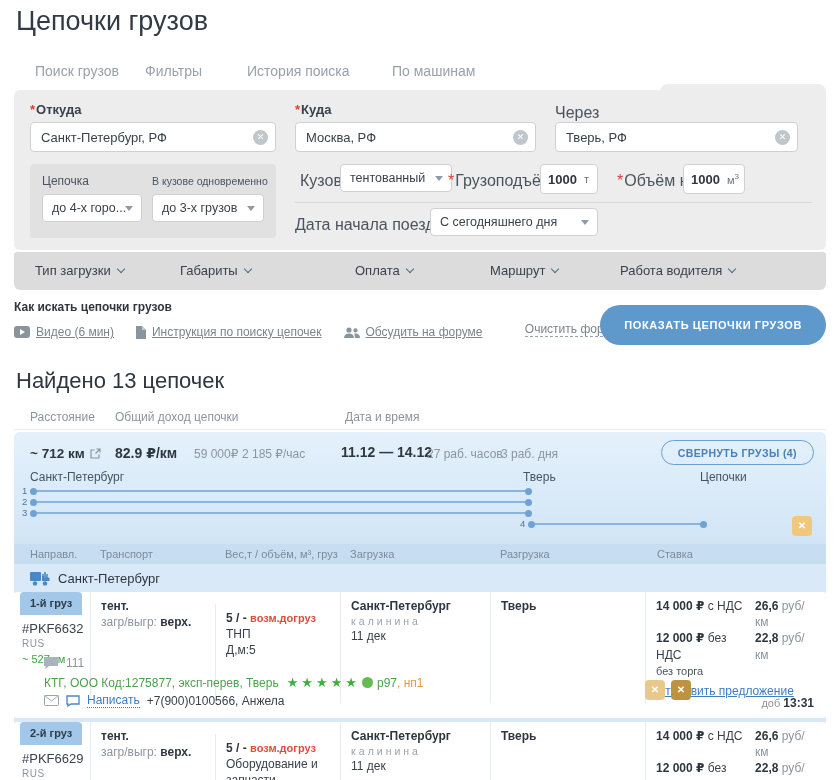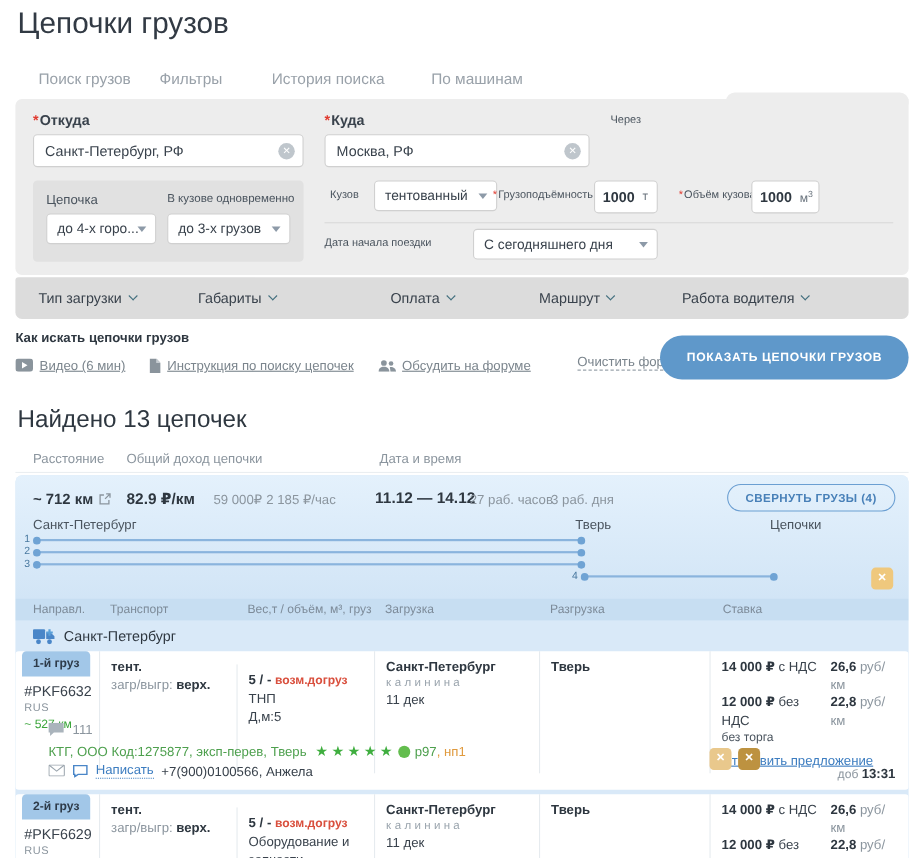--- a/index.html
+++ b/index.html
@@ -12,21 +12,21 @@
   .tab { position:absolute; bottom:11px; font-size:14px; color:#99a1a9; cursor:pointer; white-space:nowrap;margin-top:32px; }
   .t0{left:21px}.t1{left:131px}.t2{left:233px}.t3{left:378px}
   .tab.active { left:auto; right:0; top:0; bottom:0; background:#ededed; border-radius:8px 8px 0 0;
     padding:11px 20px 0 22px; color:#39424c; }
   .qmark { display:inline-block; width:15px; height:15px; border:1px solid #b6bdc4; border-radius:50%;
     color:#9aa2aa; font-size:10px; line-height:14px; text-align:center; margin-left:6px; vertical-align:1px; }
 
   
   .panel { position:absolute; left:14px; right:14px; top:90px; height:160px; background:#ededed; border-radius:6px 0 6px 6px; }
   .flabel { position:absolute; font-size:13px; font-weight:bold; color:#39424c; }
-  .flabel.plain { font-weight:normal; font-size:10px; color:#4a545e; }
+  .flabel.plain { font-weight:normal; font-size:16px; color:#4a545e; }
   .req { color:#e03b30; font-style:normal; margin-right:1px; }
   .inputwrap { position:absolute; height:30px; background:#fff; border:1px solid #d0d0d0; border-radius:4px; }
   .inputwrap input { border:none; outline:none; width:100%; height:100%; padding:0 26px 0 10px;
     font:13px "Liberation Sans","DejaVu Sans",sans-serif; color:#39424c; background:transparent; }
   .clear { position:absolute; right:7px; top:7px; width:15px; height:15px; border-radius:50%; background:#bfc6cc;
     color:#fff; font-size:9px; line-height:15px; text-align:center; cursor:pointer; }
   .clear::before { content:"✕"; }
   .w-from{left:16px;top:32px;width:246px}.w-to{left:281px;top:32px;width:241px}.w-via{left:541px;top:32px;width:243px}
   .l-from{left:16px;top:12px}.l-to{left:281px;top:12px}.l-via{left:541px;top:14px}
 
@@ -169,20 +169,24 @@
       <span class="clear"></span>
     </div>
 
     <div class="flabel l-to"><em class="req">*</em><span>Куда</span></div>
     <div class="inputwrap w-to">
       <input value="Москва, РФ" style="">
       <span class="clear"></span>
     </div>
 
     <div class="flabel plain l-via">Через</div>
+    <div class="inputwrap w-via">
+      <input value="Тверь, РФ" style="">
+      <span class="clear"></span>
+    </div>
 
     <div class="innerbox">
       <div class="iblabel ibl1">Цепочка</div>
       <div class="select sel-chain"><span>до 4-х горо...</span></div>
       <div class="iblabel ibl2">В кузове одновременно</div>
       <div class="select sel-sim"><span>до 3-х грузов</span></div>
     </div>
 
     <div class="flabel plain l-body">Кузов</div>
     <div class="select sel-body"><span>тентованный</span></div>

